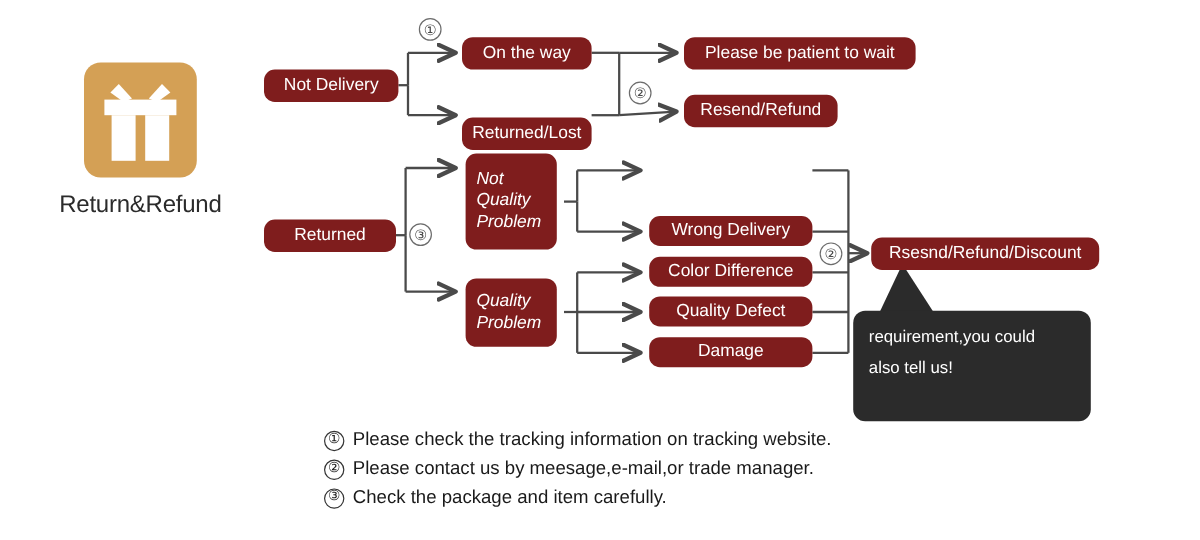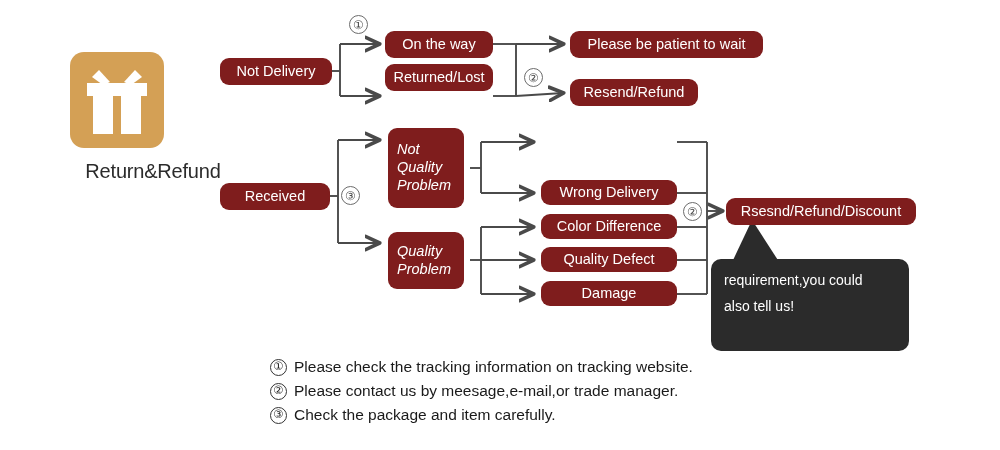--- a/index.html
+++ b/index.html
@@ -20,21 +20,20 @@
     width:100%; height:100%;
     background: var(--tan, #d4a055);
     border-radius: 14px;
   }
 
   .brand-label {
     position:absolute; left:42px; top:160px; width:150px;
     text-align:center;
     font-size:20px; color:#2b2b2b; letter-spacing:-.2px;
     white-space:nowrap;
-    margin-left:36px;
   }
 
   
   .node {
     position:absolute;
     background:#7f1d1d;
     color:#ffffff;
     border-radius:9px;
     display:flex; align-items:center; justify-content:center;
     text-align:center;
@@ -164,34 +163,34 @@
   <div class="brand-label">Return&amp;Refund</div>
 
   <div class="node" style="left:220px; top:58px; width:112px; height:27px;">
     <span>Not Delivery</span>
   </div>
 
   <div class="node" style="left:385px; top:31px; width:108px; height:27px;">
     <span>On the way</span>
   </div>
 
-  <div class="node" style="left:385px; top:64px; width:108px; height:27px;">
+  <div class="node" style="left:385px; top:98px; width:108px; height:27px;">
     <span>Returned/Lost</span>
   </div>
 
   <div class="node" style="left:570px; top:31px; width:193px; height:27px;">
     <span>Please be patient to wait</span>
   </div>
 
   <div class="node" style="left:570px; top:79px; width:128px; height:27px;">
     <span>Resend/Refund</span>
   </div>
 
   <div class="node" style="left:220px; top:183px; width:110px; height:27px;">
-    <span>Received</span>
+    <span>Returned</span>
   </div>
 
   <div class="node multiline" style="left:388px; top:128px; width:76px; height:80px; flex-direction:column; justify-content:center;">
     <span>Not</span>
     <span>Quality</span>
     <span>Problem</span>
   </div>
 
   <div class="node multiline" style="left:388px; top:232px; width:76px; height:57px; flex-direction:column; justify-content:center;">
     <span>Quality</span>

